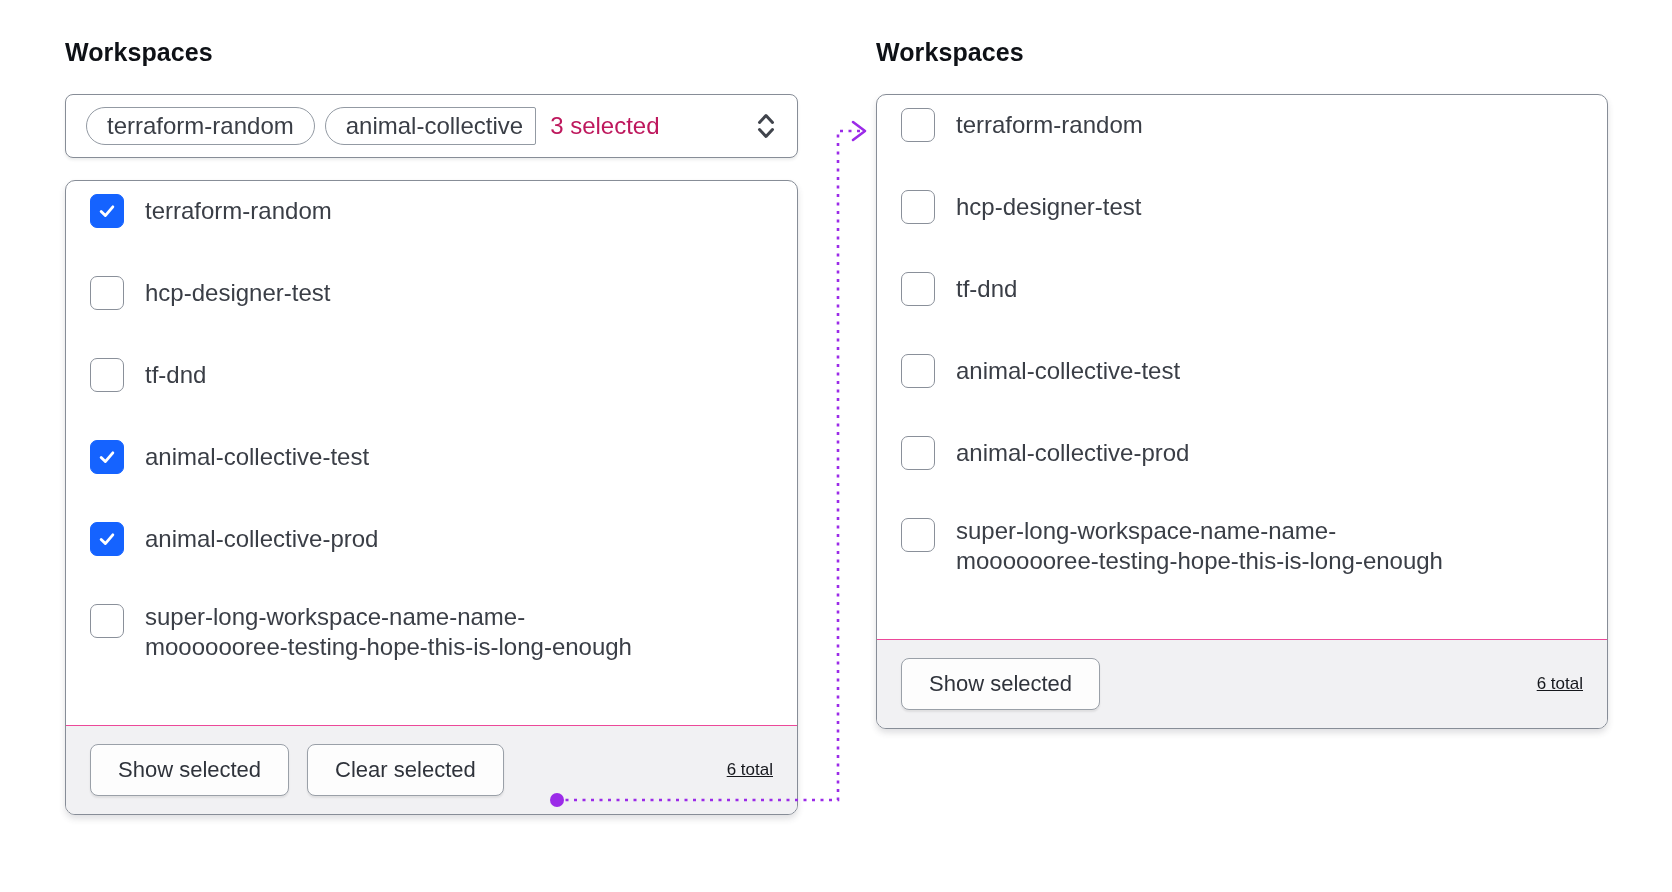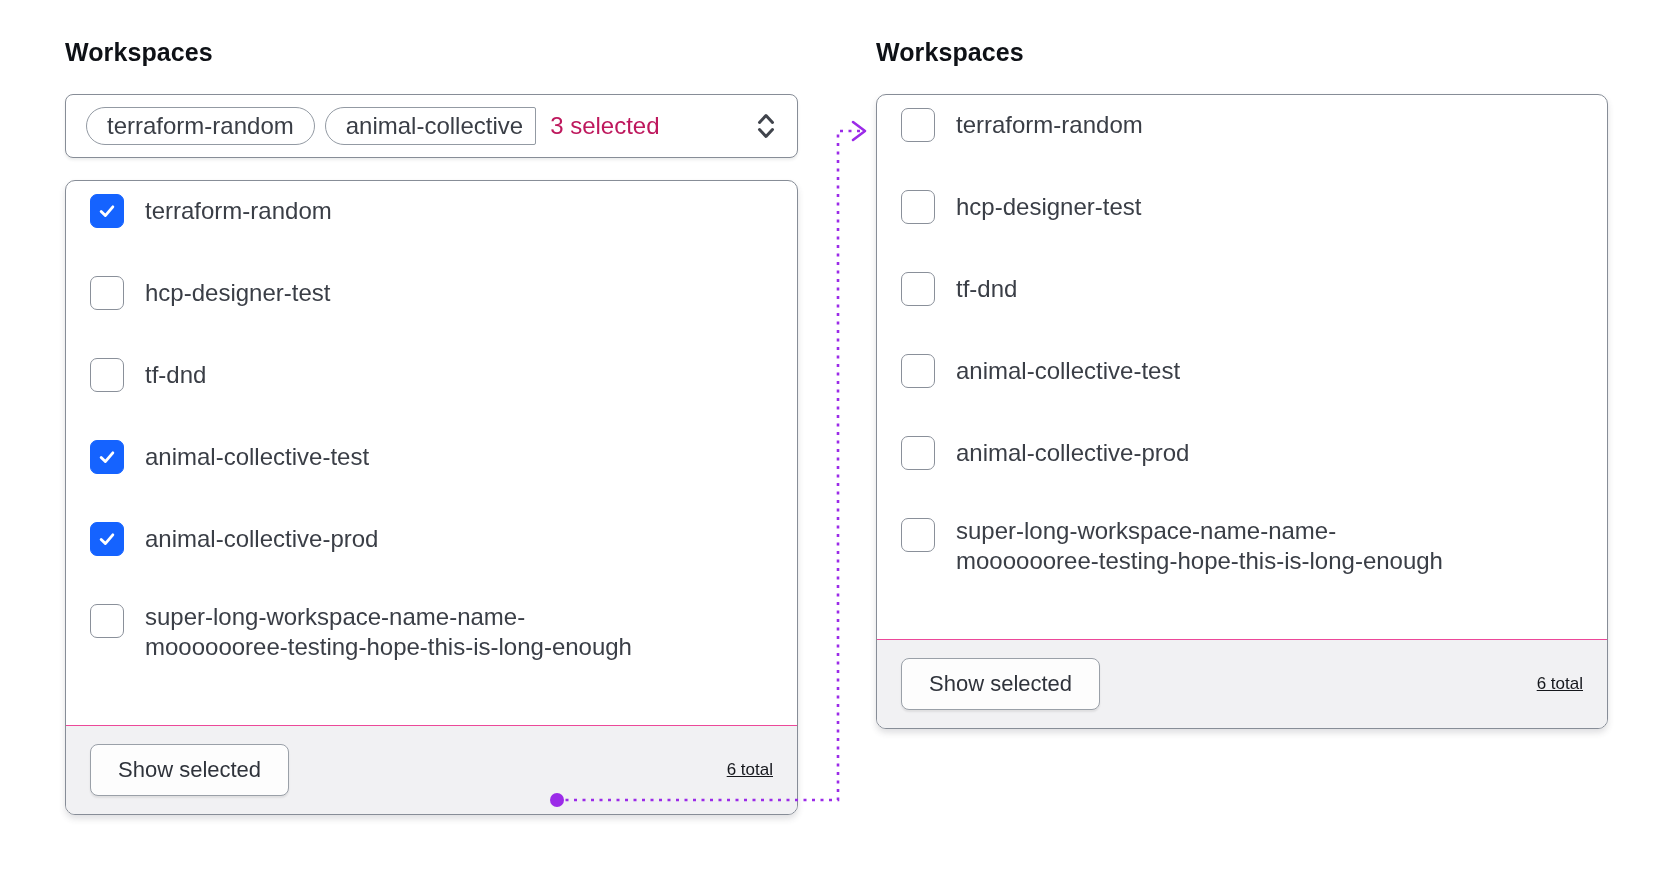--- a/index.html
+++ b/index.html
@@ -203,20 +203,21 @@
             <span class="item-label">animal-collective-prod</span>
           </div>
           <div class="item item--multiline">
             <span class="checkbox"></span>
             <span class="item-label">super-long-workspace-name-name-
 mooooooree-testing-hope-this-is-long-enough</span>
           </div>
         </div>
       <div class="footer">
         <button class="btn">Show selected</button>
+        <button class="btn">Clear selected</button>
         <span class="footer-total">6 total</span>
       </div>
     </div>
   </div>
 
   <div class="component component--right">
     <div class="comp-label">Workspaces</div>
 
 
     <div class="panel">

